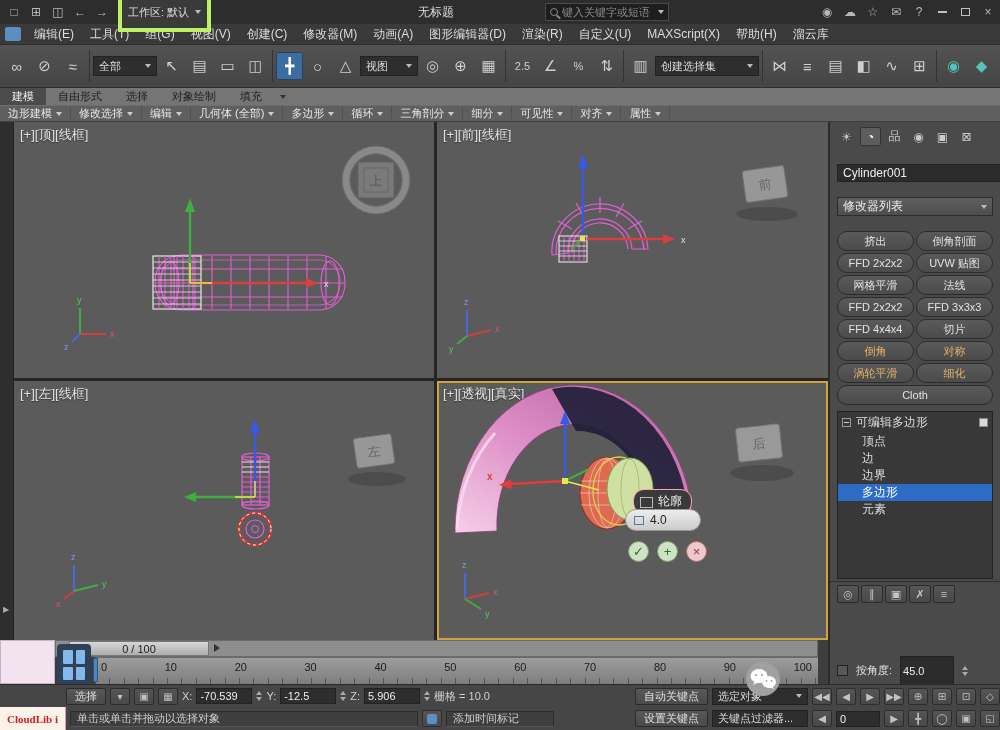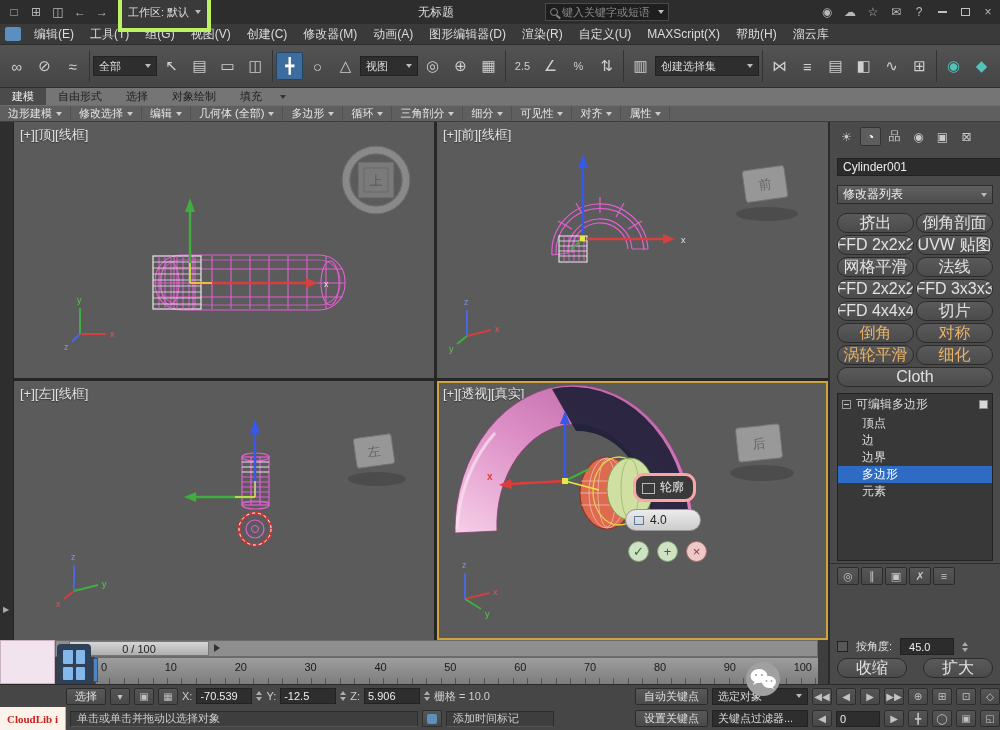--- a/index.html
+++ b/index.html
@@ -44,52 +44,52 @@
 #left-strip{position:absolute;left:0;top:122px;width:14px;height:518px;background:#2e2e2e;border-right:1px solid #232323;z-index:5}
 #left-strip .expand{position:absolute;bottom:26px;left:3px;color:#aaa;font-size:8px}
 
 #viewports{position:absolute;left:14px;top:122px;width:814px;height:518px;background:#262626;display:grid;grid-template-columns:420px 1fr;grid-template-rows:256px 1fr;gap:3px;z-index:4}
 .vp{position:relative;background:#5b5b5b;overflow:hidden}
 .vp svg{position:absolute;left:0;top:0}
 .vp-label{position:absolute;top:4px;left:6px;font-size:13px;color:#e2e2e2;z-index:5;text-shadow:0 1px 1px rgba(0,0,0,.45)}
 #vp-br .vp-label{z-index:0}
 .vp.active{box-shadow:inset 0 0 0 2px #cfa43c}
 
-.caddy-tip{position:absolute;left:196px;top:92px;background:#3a3a3a;border:3px solid #fca5a5;color:#eee;font-size:12px;padding:3px 9px 3px 24px;border-radius:11px;z-index:6}
+.caddy-tip{position:absolute;left:196px;top:108px;background:#3a3a3a;border:1px solid #fca5a5;color:#eee;font-size:12px;padding:3px 9px 3px 24px;border-radius:11px;z-index:6}
 .caddy-tip:before{content:"";position:absolute;left:6px;top:7px;width:11px;height:9px;border:1.5px solid #b8b8b8}
 .caddy-val{position:absolute;left:188px;top:128px;width:76px;height:22px;background:linear-gradient(#ececec,#cccccc);border:1px solid #979797;border-radius:11px;display:flex;align-items:center;gap:6px;padding:0 8px;font-size:12px;color:#222;z-index:6}
 .caddy-val i{width:10px;height:9px;border:1.5px solid #5a7a9a;flex:none}
 .caddy-btns{position:absolute;left:191px;top:160px;display:flex;gap:8px;z-index:6}
 .cbtn{width:21px;height:21px;border-radius:50%;display:flex;align-items:center;justify-content:center;font-size:13px;border:1px solid}
 .cbtn.ok,.cbtn.add{background:#cfe3c4;border-color:#76a06a;color:#2c6e2c}
 .cbtn.cancel{background:#eec9c9;border-color:#b06a6a;color:#a03030}
 
 #cpanel{position:absolute;left:828px;top:122px;width:172px;height:562px;background:#4a4a4a;border-left:2px solid #2b2b2b;z-index:10}
 #cp-tabs{display:flex;gap:3px;padding:5px 6px 3px}
 .cp-tab{width:21px;height:19px;display:flex;align-items:center;justify-content:center;color:#c9c9c9;font-size:12px;border-radius:2px}
 .cp-tab.active{background:#5d5d5d;box-shadow:inset 0 0 0 1px #333;color:#fff}
-.cp-row{display:flex;align-items:flex-end;margin:9px 7px;gap:3px}
+.cp-row{display:flex;align-items:flex-end;margin:15px 7px;gap:3px}
 #obj-name{flex:1;height:18px;background:#2c2c2c;border:1px solid #222;color:#ececec;font-size:12px;padding:0 5px}
 #mod-list{flex:1;height:19px;background:linear-gradient(#606060,#4d4d4d);border:1px solid #2c2c2c;color:#ececec;font-size:12px;display:flex;align-items:center;justify-content:space-between;padding:0 5px}
 #mod-grid{display:grid;grid-template-columns:1fr 1fr;gap:2px;margin:5px 7px}
-.mbtn{height:20px;background:linear-gradient(#5a5a5a,#4b4b4b);border:1px solid #2b2b2b;border-radius:10px;color:#e2e2e2;font-size:16px;display:flex;align-items:center;justify-content:center;white-space:nowrap;overflow:hidden}
+.mbtn{height:20px;background:linear-gradient(#5a5a5a,#4b4b4b);border:1px solid #2b2b2b;border-radius:10px;color:#e2e2e2;font-size:11px;display:flex;align-items:center;justify-content:center;white-space:nowrap;overflow:hidden}
 .mbtn.accent{color:#eab269}
 .mbtn.wide{grid-column:1/3}
 #stack{margin:6px 7px 0;height:168px;background:#383838;border:1px solid #232323;color:#dcdcdc;font-size:12px;overflow:hidden}
 .stack-root{display:flex;align-items:center;gap:5px;padding:2px 4px}
 .expander{width:9px;height:9px;border:1px solid #999;position:relative;flex:none}
 .expander:after{content:"";position:absolute;left:1px;top:3px;width:5px;height:1px;background:#ccc}
 .stack-bulb{margin-left:auto;width:9px;height:9px;background:#d8d8d8;border:1px solid #888;flex:none}
 .stack-item{padding:0 4px 0 24px;line-height:17px}
 .stack-item.selected{background:#2e6bc4;color:#fff}
 #stack-tools{display:flex;gap:2px;padding:3px 7px;border-top:1px solid #2e2e2e;margin-top:2px}
 .st-btn{width:22px;height:18px;display:flex;align-items:center;justify-content:center;color:#c6c6c6;font-size:11px;background:linear-gradient(#565656,#494949);border:1px solid #2b2b2b;border-radius:2px}
 #angle-row{display:flex;align-items:center;gap:8px;margin:50px 7px 3px;color:#e0e0e0;font-size:11px}
 .chk{width:11px;height:11px;background:#585858;border:1px solid #222;flex:none}
-#angle-val{width:54px;height:17px;background:#2c2c2c;border:1px solid #222;color:#ececec;font-size:11px;padding:0 8px}
+#angle-val{width:54px;height:29px;background:#2c2c2c;border:1px solid #222;color:#ececec;font-size:11px;padding:0 2px}
 .spin{display:flex;flex-direction:column;justify-content:center;gap:2px;flex:none}
 .spin i{display:block;width:0;height:0;border-left:3px solid transparent;border-right:3px solid transparent}
 .spin .up{border-bottom:4px solid #aaa}
 .spin .dn{border-top:4px solid #aaa}
 #sg-row{display:flex;gap:16px;margin:2px 7px}
 #sg-row .mbtn{flex:1}
 
 #tl-track{position:absolute;left:55px;top:640px;width:763px;height:17px;background:#8e8e8e;border:1px solid #6b6b6b;z-index:8}
 #tl-handle{position:absolute;left:13px;top:0;width:140px;height:15px;background:linear-gradient(#d6d6d6,#aeaeae);border:1px solid #777;color:#1e1e1e;font-size:11px;display:flex;align-items:center;justify-content:center}
 .tl-arrow{position:absolute;top:3px;width:0;height:0;border-top:4.5px solid transparent;border-bottom:4.5px solid transparent}

